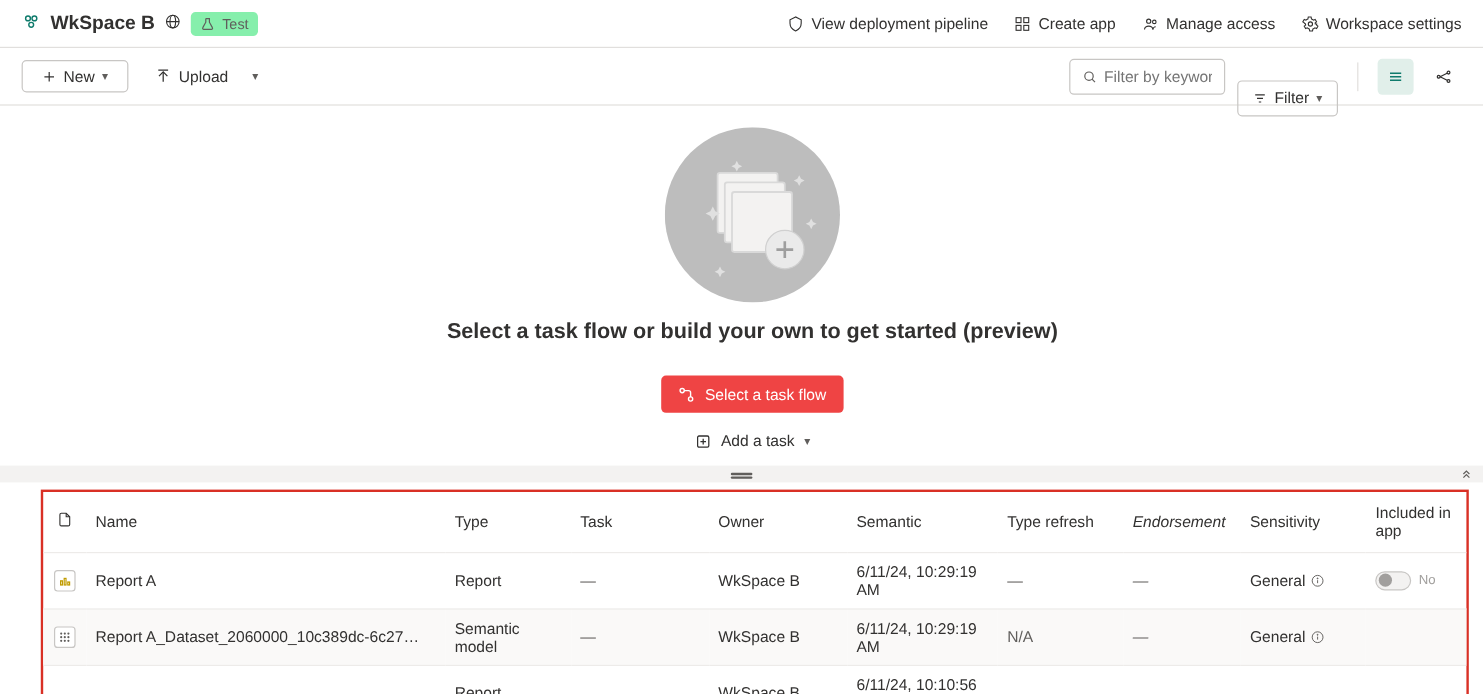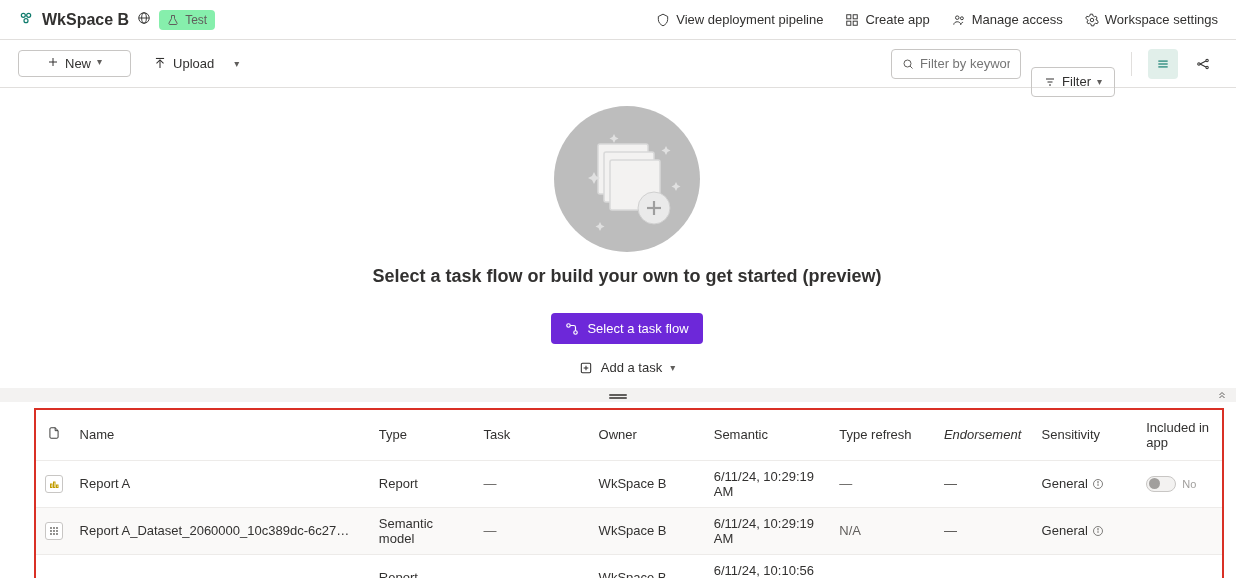--- a/index.html
+++ b/index.html
@@ -7,35 +7,35 @@
   
   .top-header { display: flex; align-items: center; height: 40px; padding: 6px 18px; border-bottom: 1px solid #e1dfdd; }
   .logo-icon { color: #0f7b6c; margin-right: 8px; }
   .ws-title { font-size: 16px; font-weight: 600; margin-right: 8px; }
   .globe-icon { color: #323130; margin-right: 8px; }
   .pill { background: #86efac; padding: 3px 8px; border-radius: 4px; display: inline-flex; align-items: center; gap: 6px; font-size: 12px; color: #605e5c; }
   .top-links { margin-left: auto; display: flex; gap: 22px; align-items: center; }
   .top-link { display: inline-flex; align-items: center; gap: 6px; color: #323130; cursor: pointer; font-size: 13px; }
   
   .toolbar { display: flex; align-items: center; height: 48px; padding: 0 18px; border-bottom: 1px solid #e1dfdd; }
-  .new-btn { display: inline-flex; gap: 6px; border: 1px solid #c8c6c4; border-radius: 4px; padding: 5px 28px; cursor: pointer; font-size: 13px; }
+  .new-btn { display: inline-flex; align-items: center; gap: 6px; border: 1px solid #c8c6c4; border-radius: 4px; padding: 5px 16px; cursor: pointer; font-size: 13px; }
   .upload-btn { display: inline-flex; align-items: center; gap: 6px; margin-left: 22px; cursor: pointer; font-size: 13px; color: #323130; }
   .toolbar-right { margin-left: auto; display: flex; align-items: center; gap: 10px; }
   .search-box { display: flex; align-items: center; gap: 6px; border: 1px solid #c8c6c4; border-radius: 4px; padding: 5px 10px; height:30px; width: 130px; color: #605e5c; cursor: text; }
   .search-box input { border: none; outline: none; width: 90px; font-size: 13px; color:#605e5c;}
   .filter-btn { display: inline-flex; align-items: center; gap: 6px; border: 1px solid #c8c6c4; border-radius: 4px; padding: 5px 12px; height:30px; cursor: pointer; margin-top: 36px; }
   .vsep { width: 1px; height: 24px; background: #e1dfdd; margin: 0 6px; }
   .icon-btn { width: 30px; height: 30px; display: inline-flex; align-items: center; justify-content: center; border-radius: 4px; cursor: pointer; }
   .icon-btn.active { background: #e1efea; color: #0f7b6c; }
   
   .hero { text-align: center; padding: 18px 0 0 18px; }
   .hero-circle-wrap { display:flex; justify-content:center; }
   .hero-title { font-size: 18px; font-weight: 600; margin-top: 14px; }
   .hero-sub { font-size: 13px; color: #605e5c; margin-top: 8px; }
-  .hero-cta { background: #6d28d9; color: #fff; border: none; border-radius: 4px; padding: 8px 14px; font-size: 13px; cursor: pointer; display: inline-flex; align-items: center; gap: 8px; margin-top: 26px; }
+  .hero-cta { background: #ef4444; color: #fff; border: none; border-radius: 4px; padding: 8px 14px; font-size: 13px; cursor: pointer; display: inline-flex; align-items: center; gap: 8px; margin-top: 26px; }
   .add-task { margin-top: 16px; display: inline-flex; align-items: center; gap: 8px; cursor: pointer; font-size: 13px; }
   
   .drag-bar { background: #f3f2f1; height: 14px; display:flex; align-items:center; justify-content:center; position:relative; margin-top:10px;}
   .drag-handle { width: 18px; height: 2px; background: #605e5c; border-radius:2px; position:relative;}
   .drag-handle::after{content:""; position:absolute; left:0; top:3px; width:18px;height:2px;background:#605e5c;border-radius:2px;}
   .chev-collapse { position:absolute; right:8px; top:0; color:#605e5c; cursor:pointer;}
   
   .table-wrap { border: 2px solid #d93025; margin: 6px 12px 6px 34px; }
   table { width: 100%; border-collapse: collapse; font-size: 13px; }
   thead th { text-align: left; font-weight: 400; color: #323130; padding: 10px 8px; border-bottom: 1px solid #edebe9; }

